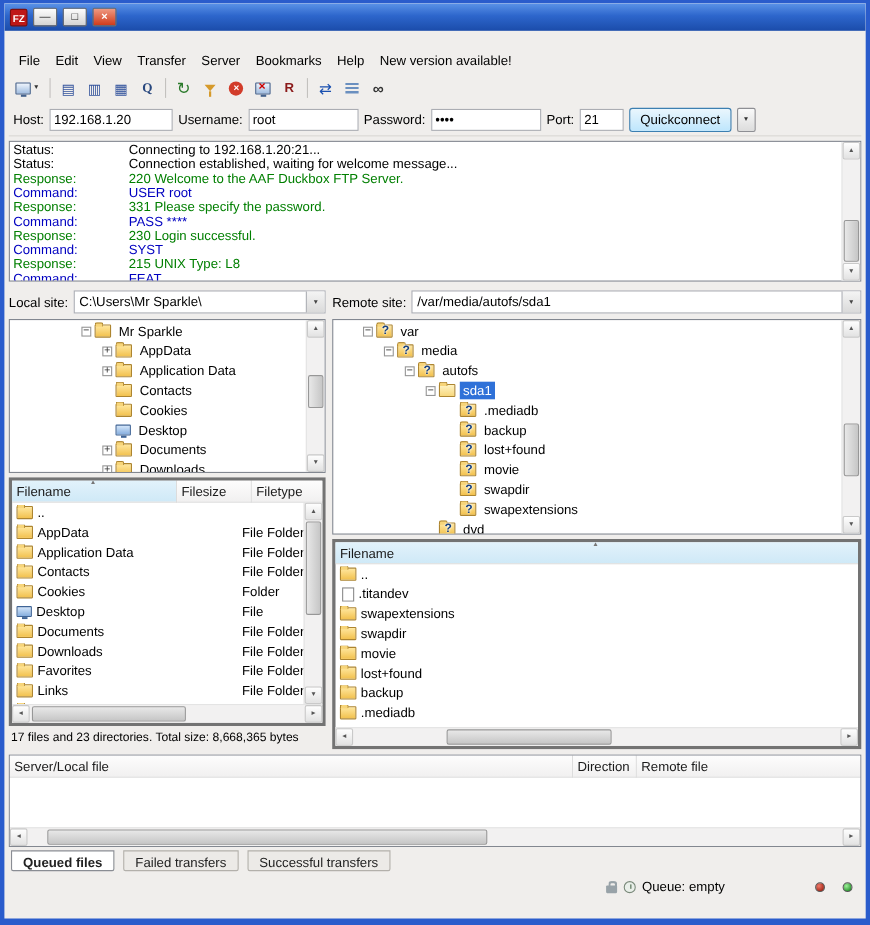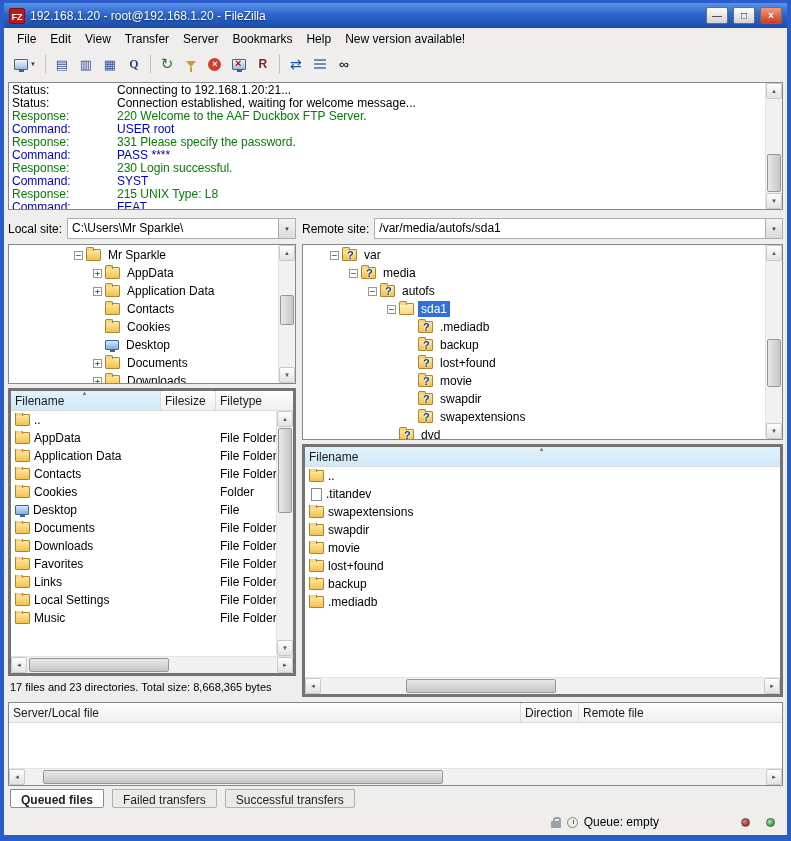--- a/index.html
+++ b/index.html
@@ -18,21 +18,21 @@
   .titlebar{height:25px;flex:none;display:flex;align-items:center;gap:5px;padding:0 5px;
     background:linear-gradient(180deg,var(--titlebar_top,#5b93e8) 0%,#2d66cc 45%,var(--titlebar_bottom,#1b4caa) 100%);}
   .app-icon{width:16px;height:16px;flex:none;background:#bf1818;color:#fff;
     font:bold 9px/16px "Liberation Sans",sans-serif;text-align:center;border-radius:2px;border:1px solid #7c0f0f;}
   .title-text{flex:1;color:#fff;font-size:12px;white-space:nowrap;overflow:hidden;text-shadow:0 1px 2px rgba(0,0,0,.55);}
   .winbtn{width:22px;height:17px;flex:none;display:flex;align-items:center;justify-content:center;
     background:linear-gradient(#fdfdfd,#d3d3d3);border:1px solid #6d6d6d;border-radius:2px;
     font-size:10px;color:#222;cursor:default;}
   .winbtn.close{background:linear-gradient(#ef9a82,#cf3a1a);color:#fff;font-weight:bold;}
   
-  .app{flex:1;min-height:0;display:flex;flex-direction:column;padding:0 4px;}
+  .app{flex:1;min-height:0;display:flex;flex-direction:column;padding:16px 4px;}
   
   .menubar{height:22px;flex:none;display:flex;align-items:center;padding:0 2px;}
   .menu-item{padding:3px 7px;white-space:nowrap;}
   
   .toolbar{height:28px;flex:none;display:flex;align-items:center;gap:2px;padding:0 2px;}
   .tbtn{min-width:22px;height:22px;display:flex;align-items:center;justify-content:center;gap:2px;
     border:1px solid transparent;border-radius:2px;font-size:13px;color:#33539c;}
   .tbtn.wide{padding:0 3px;}
   .tsep{width:1px;height:18px;background:#c3c1be;margin:0 3px;flex:none;}
   .dd{font-size:6px;color:#333;}
@@ -104,21 +104,21 @@
   .hcell{border-right:1px solid #dcdcdc;border-bottom:1px solid #dcdcdc;background:linear-gradient(#fdfdfd,#f1f0f0);
     padding:3px 4px 0;position:relative;white-space:nowrap;overflow:hidden;color:#1a1a1a;}
   .hcell.sorted{background:linear-gradient(var(--sorted_header_bg,#e2f2fb),#cfe9f7);}
   .hcell.sorted::after{content:"▲";position:absolute;top:-1px;left:50%;margin-left:-4px;font-size:6px;color:#777;}
   .lrows-wrap{flex:1;min-height:0;display:flex;}
   .lrows{flex:1;overflow:hidden;}
   .list-row{height:18px;display:flex;align-items:center;white-space:nowrap;overflow:hidden;}
   .cell{padding:0 4px;overflow:hidden;white-space:nowrap;display:flex;align-items:center;}
   .c-name{width:150px;flex:none;} .c-size{width:55px;flex:none;justify-content:flex-end;} .c-type{flex:1;}
   .c-name-full{flex:1;}
-  .h-name{width:150px;flex:none;} .h-size{width:55px;flex:none;} .h-type{flex:1;border-right:none;}
+  .h-name{width:150px;flex:none;} .h-size{width:68px;flex:none;} .h-type{flex:1;border-right:none;}
   .h-name-full{flex:1;border-right:none;}
   .pstatus{height:21px;flex:none;padding:5px 2px 0;font-size:11px;white-space:nowrap;overflow:hidden;}
   
   .ficon{position:relative;width:15px;height:12px;flex:none;margin-right:4px;display:inline-block;}
   .ic-folder,.ic-folder-q,.ic-folder-open{background:linear-gradient(180deg,#ffe79e,#f2c14e);
     border:1px solid #ad8530;border-radius:1px;}
   .ic-folder::before,.ic-folder-q::before,.ic-folder-open::before{content:"";position:absolute;left:-1px;top:-3px;
     width:6px;height:3px;background:#f7d57a;border:1px solid #ad8530;border-bottom:none;border-radius:2px 2px 0 0;}
   .ic-folder-open{background:linear-gradient(180deg,#fff3c4,#f7d87d);}
   .ic-folder-q::after{content:"?";position:absolute;left:4px;top:-1px;
@@ -150,21 +150,20 @@
   .led-green{background:radial-gradient(circle at 35% 35%,#9ef09a,#0a7a10);}
   .led-gap{width:4px;}
 </style>
 </head>
 <body>
 
 <div class="window">
 
   <div class="titlebar">
     <span class="app-icon">FZ</span>
-    <span class="title-text">192.168.1.20 - root@192.168.1.20 - FileZilla</span>
     <span class="winbtn">—</span>
     <span class="winbtn">□</span>
     <span class="winbtn close">×</span>
   </div>
 
   <div class="app">
 
     <div class="menubar">
       <span class="menu-item">File</span>
         <span class="menu-item">Edit</span>
@@ -199,20 +198,34 @@
         </span>
       <span class="tbtn rec">R</span>
       <span class="tsep"></span>
       <span class="tbtn cmp">⇄</span>
       <span class="tbtn">
           <span class="sync-bars"></span>
         </span>
       <span class="tbtn fnd">∞</span>
     </div>
 
+    <div class="quickbar">
+      <label>Host:</label>
+      <input class="qinput w-host" value="192.168.1.20" style="">
+      <label>Username:</label>
+      <input class="qinput w-user" value="root" style="">
+      <label>Password:</label>
+      <input class="qinput w-pass" value="••••" style="">
+      <label>Port:</label>
+      <input class="qinput w-port" value="21" style="">
+      <button class="qc-btn">Quickconnect</button>
+      <span class="qc-drop">
+          <span>▼</span>
+        </span>
+    </div>
 
     <div class="logpane">
       <div class="log-lines">
         <div class="log-line status">
             <span class="log-label">Status:</span>
             <span class="log-text">Connecting to 192.168.1.20:21...</span>
           </div>
           <div class="log-line status">
             <span class="log-label">Status:</span>
             <span class="log-text">Connection established, waiting for welcome message...</span>

